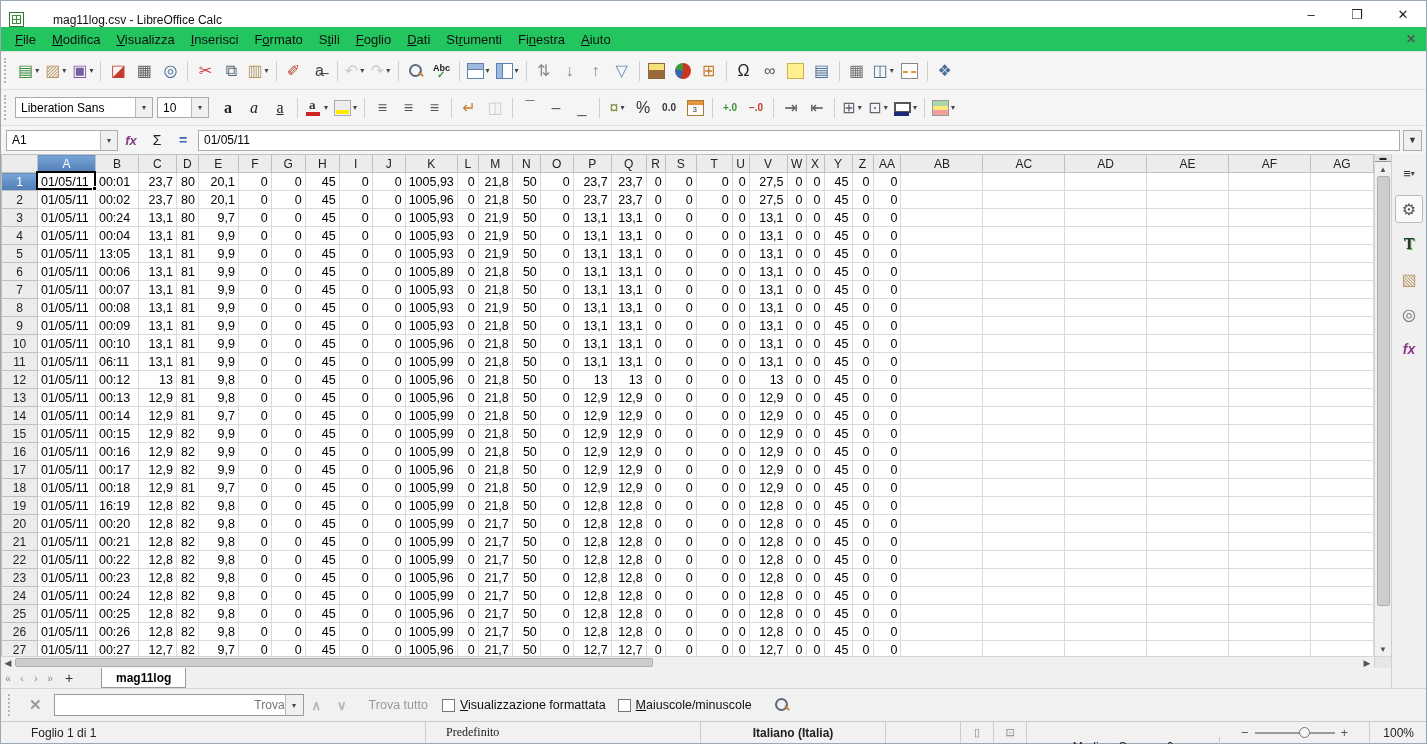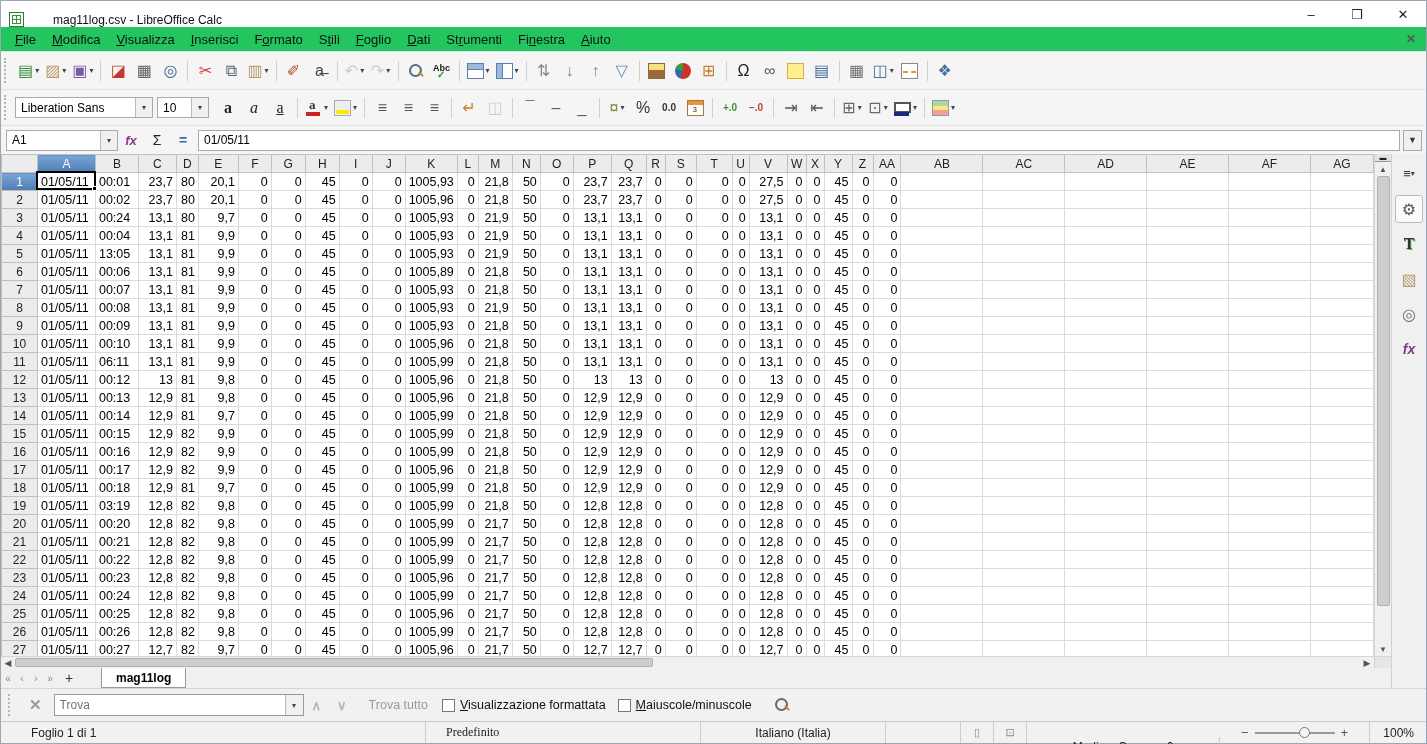--- a/index.html
+++ b/index.html
@@ -112,34 +112,34 @@
   .sb-btn.active { border:1px solid #bbb; border-radius:3px; background:#fafafa; }
   .sb-settings { font-size:13px; color:#333; line-height:.5; text-align:center; }
   .sb-settings .caret { display:block; margin:0; }
   .sb-styles { color:#2a7a3a; font-weight:bold; font-family:"Liberation Serif",serif; color:#333; text-shadow:1px 1px 0 #5aba5a; }
   .sb-fx { font-style:italic; font-weight:bold; color:#8a3a8a; font-size:14px; }
 
   
   .findbar { height:33px; display:flex; align-items:center; background:#f1f1f1; border-top:1px solid #d5d5d5; padding-left:4px; flex:0 0 auto; }
   .fb-close { color:#9a9a9a; font-weight:bold; font-size:15px; margin:0 12px 0 10px; }
   .find-input-wrap { width:250px; height:22px; border:1px solid #999; background:#fff; display:flex; align-items:center; }
-  .find-input-wrap input { flex:1; border:none; outline:none; font-size:12px; padding-left:5px; font-family:"Liberation Sans",sans-serif; background:transparent; }
+  .find-input-wrap input { flex:1; border:none; outline:none; font-size:12px; padding-left:5px; font-family:"Liberation Sans",sans-serif; background:transparent;text-align:right; }
   .fi-caret { width:18px; height:100%; background:#f0f0f0; border-left:1px solid #bbb; display:flex; align-items:center; justify-content:center; font-size:8px; color:#444; }
   .find-arrow { color:#b5b5b5; font-size:13px; margin:0 8px; font-weight:bold; }
   .find-all { color:#9a9a9a; margin:0 10px 0 14px; font-size:12.5px; }
   .cb { width:13px; height:13px; border:1px solid #777; background:#fff; margin:0 5px 0 4px; }
   .cb-label { font-size:12.5px; color:#111; margin-right:8px; }
   .cb-label u { text-decoration:underline; }
 
   
   .statusbar { height:22px; display:flex; align-items:center; background:#f1f1f1; border-top:1px solid #c9c9c9; font-size:12px; color:#222; flex:0 0 auto; }
   .sseg { height:100%; display:flex; align-items:center; border-right:1px solid #cccccc; }
   .s1 { width:425px; padding-left:30px; }
   .s2 { width:275px; padding-left:20px;font-family:Liberation Serif, serif; }
-  .s3 { width:185px; justify-content:center; }
+  .s3 { width:185px; justify-content:center;font-weight:bold; }
   .s4 { width:75px; }
   .s-ico { width:33px; justify-content:center; color:#8a8a8a; font-size:11px; }
   .s5 { flex:1; justify-content:center;margin-top:29px; }
   .zoomseg { width:150px; justify-content:center; border-right:1px solid #cccccc; }
   .zoom-minus,.zoom-plus { color:#555; font-size:13px; padding:0 6px; }
   .zoom-track { width:80px; height:2px; background:#9a9a9a; position:relative; }
   .zoom-thumb { position:absolute; left:44px; top:-5px; width:11px; height:11px; background:#f5f5f5; border:1px solid #777; border-radius:50%; }
   .zoomval { width:56px; justify-content:flex-end; padding-right:12px; border-right:none; }
 </style>
 </head>
@@ -1131,21 +1131,21 @@
                   <td class="ar"></td>
                   <td class="ar"></td>
                   <td class="ar"></td>
                   <td class="ar"></td>
                   <td class="ar"></td>
                   <td class="ar"></td>
                 </tr>
                 <tr>
                   <th>19</th>
                   <td class="al">01/05/11</td>
-                  <td class="al">03:19</td>
+                  <td class="al">16:19</td>
                   <td class="ar">12,8</td>
                   <td class="ar">82</td>
                   <td class="ar">9,8</td>
                   <td class="ar">0</td>
                   <td class="ar">0</td>
                   <td class="ar">45</td>
                   <td class="ar">0</td>
                   <td class="ar">0</td>
                   <td class="ar">1005,99</td>
                   <td class="ar">0</td>

